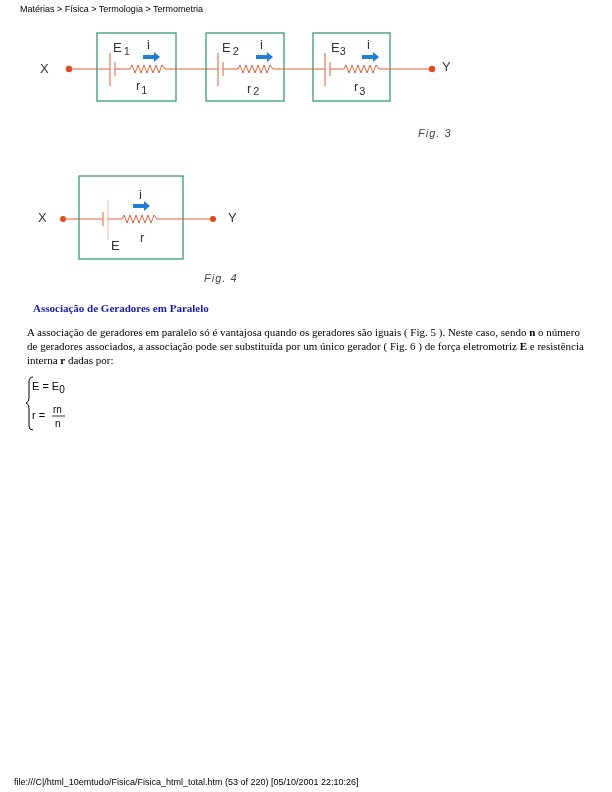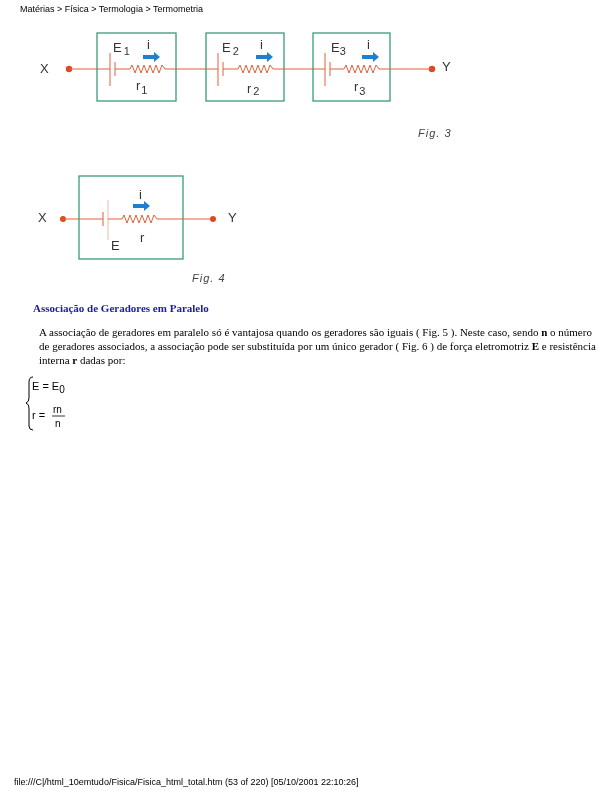--- a/index.html
+++ b/index.html
@@ -2,21 +2,21 @@
 <html><head>
 <meta charset="utf-8">
 <style>
   html, body { margin: 0; padding: 0; background: #ffffff; }
   body { width: 612px; height: 792px; position: relative; overflow: hidden; }
   .crumb { position: absolute; left: 20px; top: 4px; font-family: "Liberation Sans", sans-serif; font-size: 9px; color: #000; }
   .fig { position: absolute; left: 0; top: 0; }
   .fig text { font-family: "Liberation Sans", sans-serif; fill: #333; }
   .figcap { position: absolute; font-family: "Liberation Sans", sans-serif; font-style: italic; font-size: 11px; color: #444; letter-spacing: 1px; }
   .heading { position: absolute; left: 33px; top: 302px; font-family: "Liberation Serif", serif; font-weight: bold; font-size: 11px; color: #1a1aa8; }
-  .para { position: absolute; left: 27px; top: 325px; width: 560px; font-family: "Liberation Serif", serif; font-size: 11px; line-height: 14px; color: #000; margin-left: 12px; }
+  .para { position: absolute; left: 27px; top: 325px; width: 560px; font-family: "Liberation Serif", serif; font-size: 11px; line-height: 14px; color: #000; }
   .para b { font-weight: bold; }
   .formula { position: absolute; left: 25px; top: 374px; width: 80px; height: 60px; }
   .formula text { font-family: "Liberation Sans", sans-serif; fill: #000; }
   .footer { position: absolute; left: 14px; top: 777px; font-family: "Liberation Sans", sans-serif; font-size: 9px; color: #000; }
 </style>
 </head>
 <body>
 
 <div class="crumb">Matérias &gt; Física &gt; Termologia &gt; Termometria</div>
 
@@ -96,21 +96,21 @@
   <circle cx="213" cy="219" r="3" fill="#e04a20"></circle>
   <text x="228" y="222" font-size="13">Y</text>
   <text x="139" y="199" font-size="13">i</text>
   <g>
     <rect x="133" y="204" width="12" height="4" fill="#1f7fd0"></rect>
     <polygon points="144,201 150,206 144,211" fill="#1f7fd0"></polygon>
   </g>
   <text x="140" y="242" font-size="13">r</text>
   <text x="111" y="250" font-size="13">E</text>
 </svg>
-<div class="figcap" style="left:192px; top:272px;">Fig. 4</div>
+<div class="figcap" style="left:204px; top:272px;">Fig. 4</div>
 
 <div class="heading">Associação de Geradores em Paralelo</div>
 
 <div class="para"><span>A associação de geradores em paralelo só é vantajosa quando os geradores são iguais ( Fig. 5 ). Neste caso, sendo </span><b>n</b><span> o número de geradores associados, a associação pode ser substituída por um único gerador ( Fig. 6 ) de força eletromotriz </span><b>E</b><span> e resistência interna </span><b>r</b><span> dadas por:</span></div>
 
 <svg class="formula" width="80" height="60" viewBox="0 0 80 60">
   <path d="M8,3 Q4,3 4,8 L4,24 Q4,28 1,29 Q4,30 4,34 L4,52 Q4,56 8,56" fill="none" stroke="#000" stroke-width="1"></path>
   <text x="7" y="16" font-size="11"><tspan>E = E</tspan><tspan dy="3" font-size="10">0</tspan></text>
   <text x="7" y="45" font-size="11">r =</text>
   <text x="28" y="39" font-size="10"><tspan>r</tspan><tspan>n</tspan></text>

